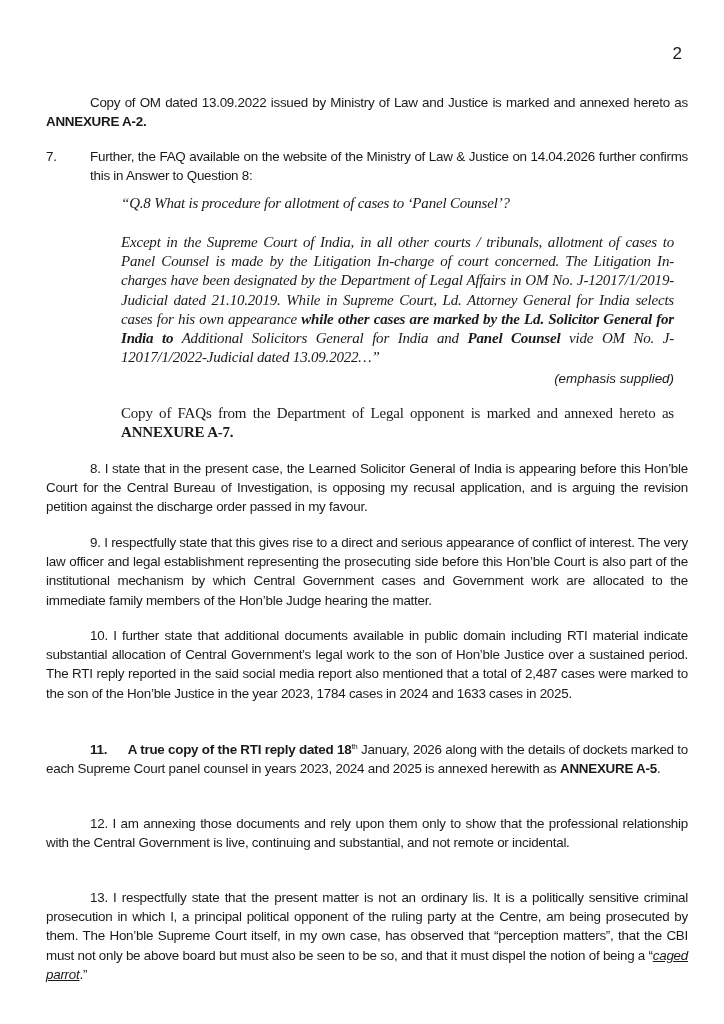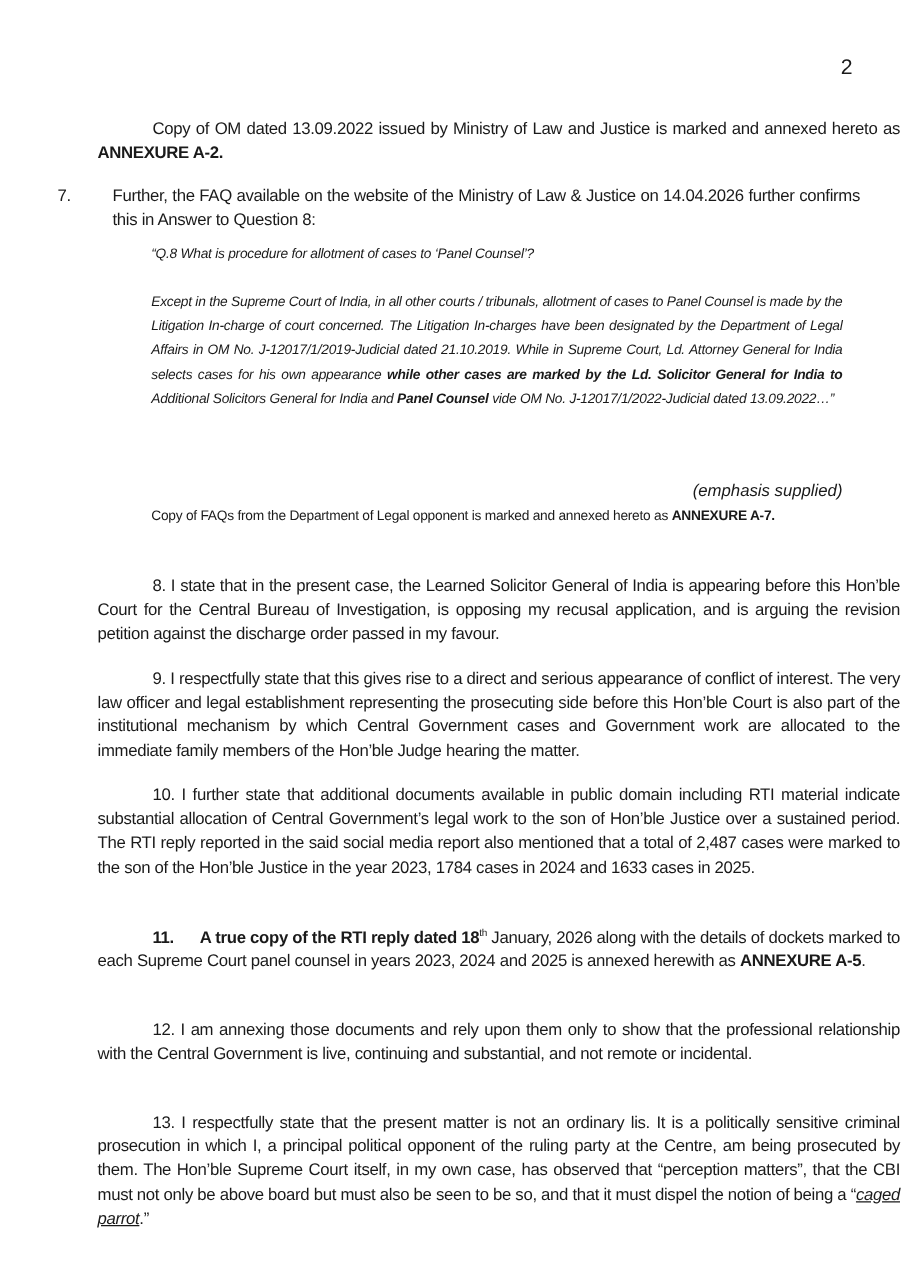--- a/index.html
+++ b/index.html
@@ -10,28 +10,28 @@
   }
   .page-number {
     position: absolute; top: 44px; right: 42px;
     font-size: 17px;
   }
   .para {
     position: absolute; left: 46px; width: 642px;
     font-size: 13.4px; line-height: 19.2px;
     text-align: justify; letter-spacing: -0.25px;
   }
-  .indent { text-indent: 44px; margin-left: 32px; }
+  .indent { text-indent: 44px; }
   .numbered { display: flex; }
   .num { width: 44px; flex: none; }
   .numbered .body { flex: 1; text-align: justify; }
   .quote {
     position: absolute; left: 121px; width: 553px;
-    font-size: 11px; line-height: 19.2px; font-style: italic;
-    text-align: justify; letter-spacing: -0.2px;
+    font-size: 15px; line-height: 19.2px; font-style: italic;
+    text-align: justify; letter-spacing: -0.2px; font-family: Liberation Serif, serif;
   }
   .quote b { font-weight: bold; }
   .emph-right { position: absolute; right: 50px; font-style: italic; font-size: 13.4px; }
   .plain { font-style: normal; }
   b { font-weight: bold; }
   sup { font-size: 8px; line-height: 0; }
   .ul { text-decoration: underline; font-style: italic; font-weight: normal; }
 </style>
 </head>
 <body>
@@ -46,21 +46,21 @@
   <span class="num">7.</span>
   <span class="body">Further, the FAQ available on the website of the Ministry of Law &amp; Justice on 14.04.2026 further confirms this in Answer to Question 8:</span>
 </div>
 
 <div class="quote" style="top:194px;">“Q.8 What is procedure for allotment of cases to ‘Panel Counsel’?</div>
 
 <div class="quote" style="top:233px;">
   <span>Except in the Supreme Court of India, in all other courts / tribunals, allotment of cases to Panel Counsel is made by the Litigation In-charge of court concerned. The Litigation In-charges have been designated by the Department of Legal Affairs in OM No. J-12017/1/2019-Judicial dated 21.10.2019. While in Supreme Court, Ld. Attorney General for India selects cases for his own appearance </span><b>while other cases are marked by the Ld. Solicitor General for India to</b><span> Additional Solicitors General for India and </span><b>Panel Counsel</b><span> vide OM No. J-12017/1/2022-Judicial dated 13.09.2022…”</span>
 </div>
 
-<div class="emph-right" style="top:385px;text-align:center;">(emphasis supplied)</div>
+<div class="emph-right" style="top:371px;text-align:center;">(emphasis supplied)</div>
 
 <div class="quote plain" style="top:404px; font-style:normal;">
   <span>Copy of FAQs from the Department of Legal opponent is marked and annexed hereto as </span><b>ANNEXURE A-7.</b>
 </div>
 
 <div class="para indent" style="top:459px;">8. I state that in the present case, the Learned Solicitor General of India is appearing before this Hon’ble Court for the Central Bureau of Investigation, is opposing my recusal application, and is arguing the revision petition against the discharge order passed in my favour.</div>
 
 <div class="para indent" style="top:533px;">9. I respectfully state that this gives rise to a direct and serious appearance of conflict of interest. The very law officer and legal establishment representing the prosecuting side before this Hon’ble Court is also part of the institutional mechanism by which Central Government cases and Government work are allocated to the immediate family members of the Hon’ble Judge hearing the matter.</div>
 
 <div class="para indent" style="top:626px;">10. I further state that additional documents available in public domain including RTI material indicate substantial allocation of Central Government’s legal work to the son of Hon’ble Justice over a sustained period. The RTI reply reported in the said social media report also mentioned that a total of 2,487 cases were marked to the son of the Hon’ble Justice in the year 2023, 1784 cases in 2024 and 1633 cases in 2025.</div>

